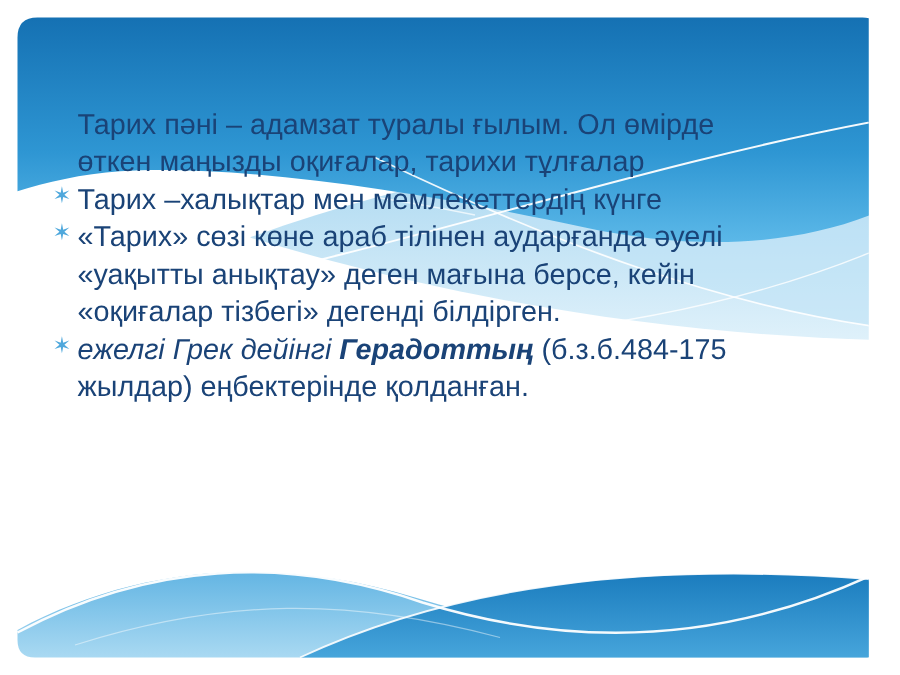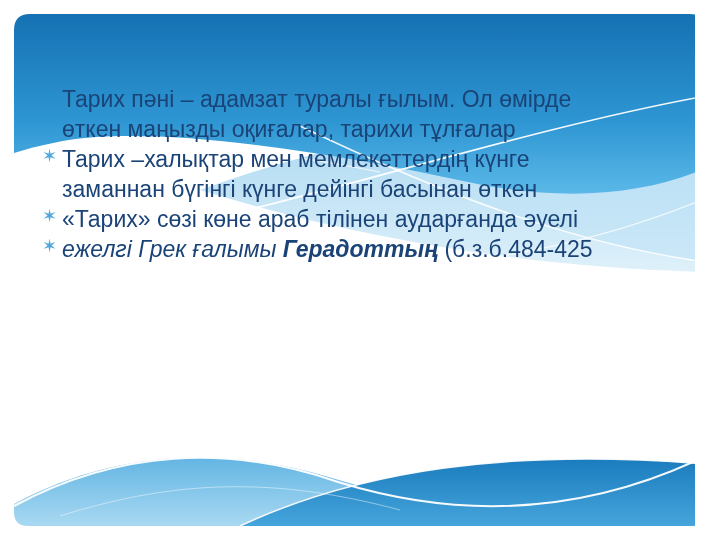--- a/index.html
+++ b/index.html
@@ -73,25 +73,27 @@
   </svg>
 
   <div class="content" id="bullet-list">
       <div class="item">
         <div class="line"><span class="">Тарих пәні – адамзат туралы ғылым. Ол өмірде</span></div>
         <div class="line"><span class="">өткен маңызды оқиғалар, тарихи тұлғалар</span></div>
       </div>
       <div class="item">
         <span class="marker">✶</span>
         <div class="line"><span class="">Тарих –халықтар мен мемлекеттердің күнге</span></div>
-        <div class="line"><span class="">заманнан бүгінгі күнге дейінгі басынан өткен</span></div>
       </div>
       <div class="item">
         <span class="marker">✶</span>
         <div class="line"><span class="">«Тарих» сөзі көне араб тілінен аударғанда әуелі</span></div>
+        <div class="line"><span class="">«уақытты анықтау» деген мағына берсе, кейін</span></div>
+        <div class="line"><span class="">«оқиғалар тізбегі» дегенді білдірген.</span></div>
       </div>
       <div class="item">
         <span class="marker">✶</span>
-        <div class="line"><span class="seg-i ">ежелгі Грек ғалымы </span><span class="seg-i seg-b">Герадоттың</span><span class=""> (б.з.б.484-425</span></div>
+        <div class="line"><span class="seg-i ">ежелгі Грек дейінгі </span><span class="seg-i seg-b">Герадоттың</span><span class=""> (б.з.б.484-175</span></div>
+        <div class="line"><span class="">жылдар) еңбектерінде қолданған.</span></div>
       </div>
     </div>
 
 </div>
 
 </body></html>

